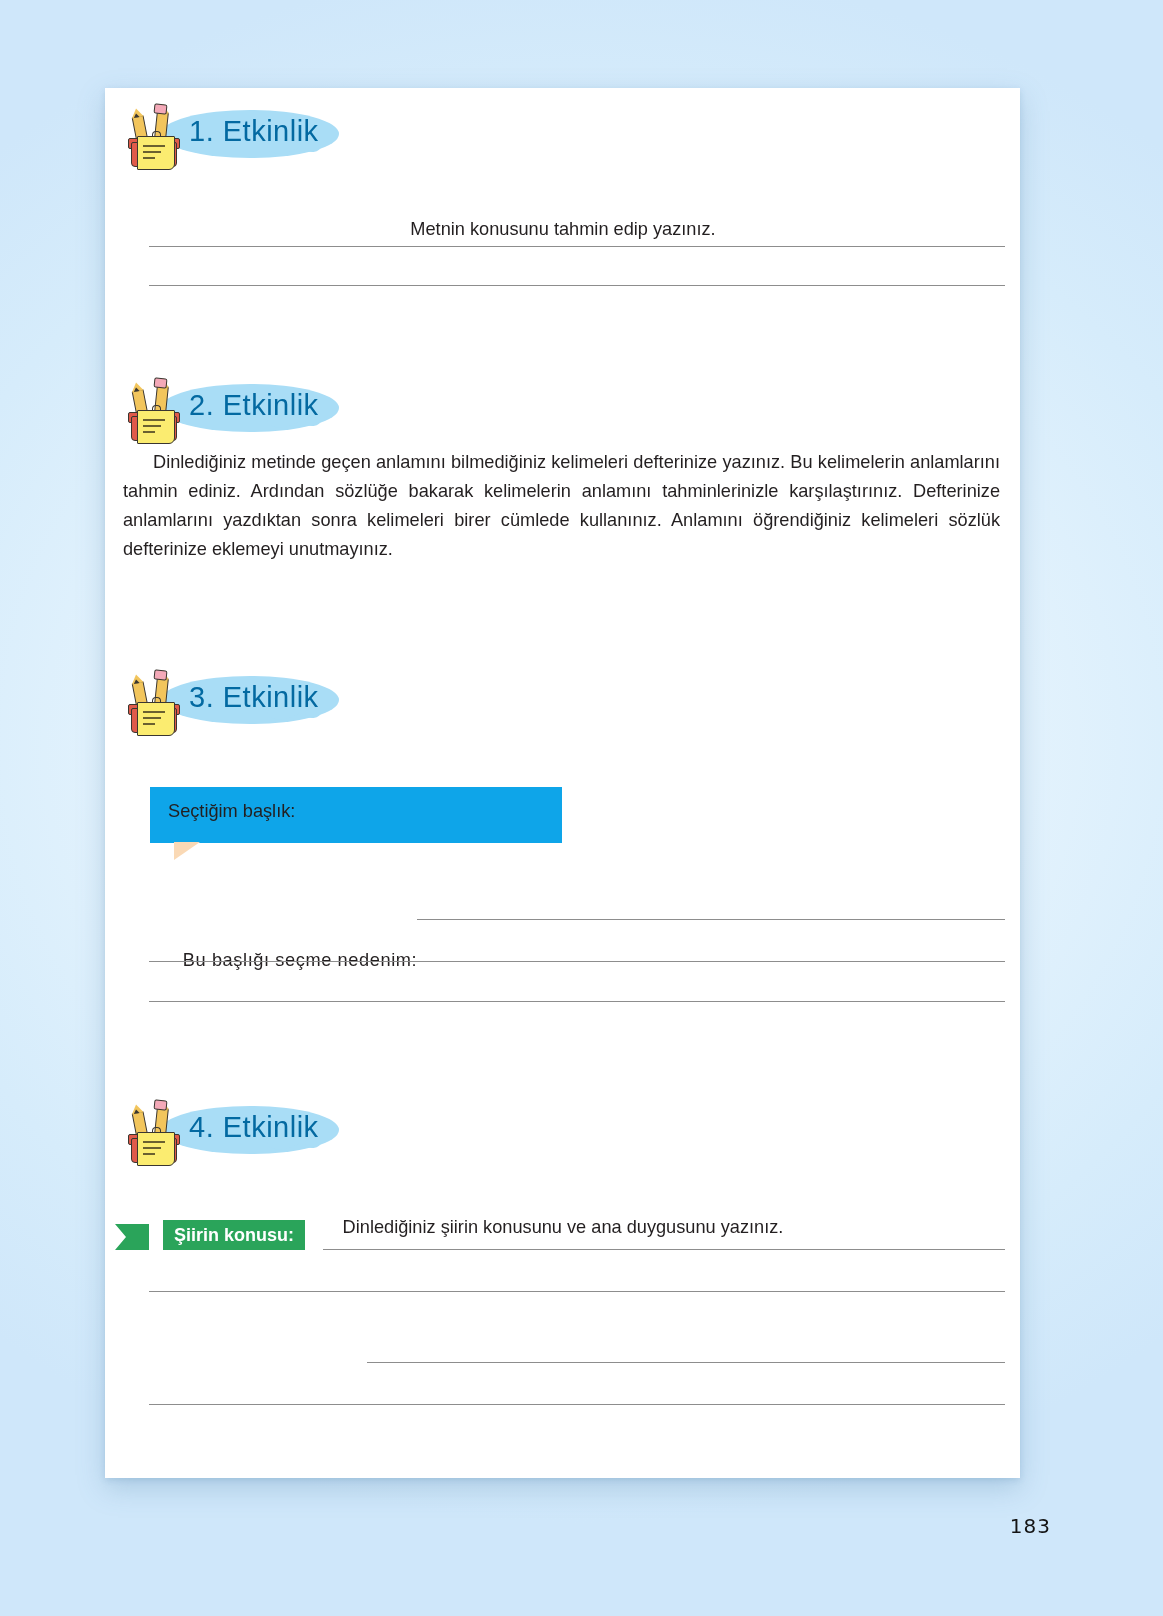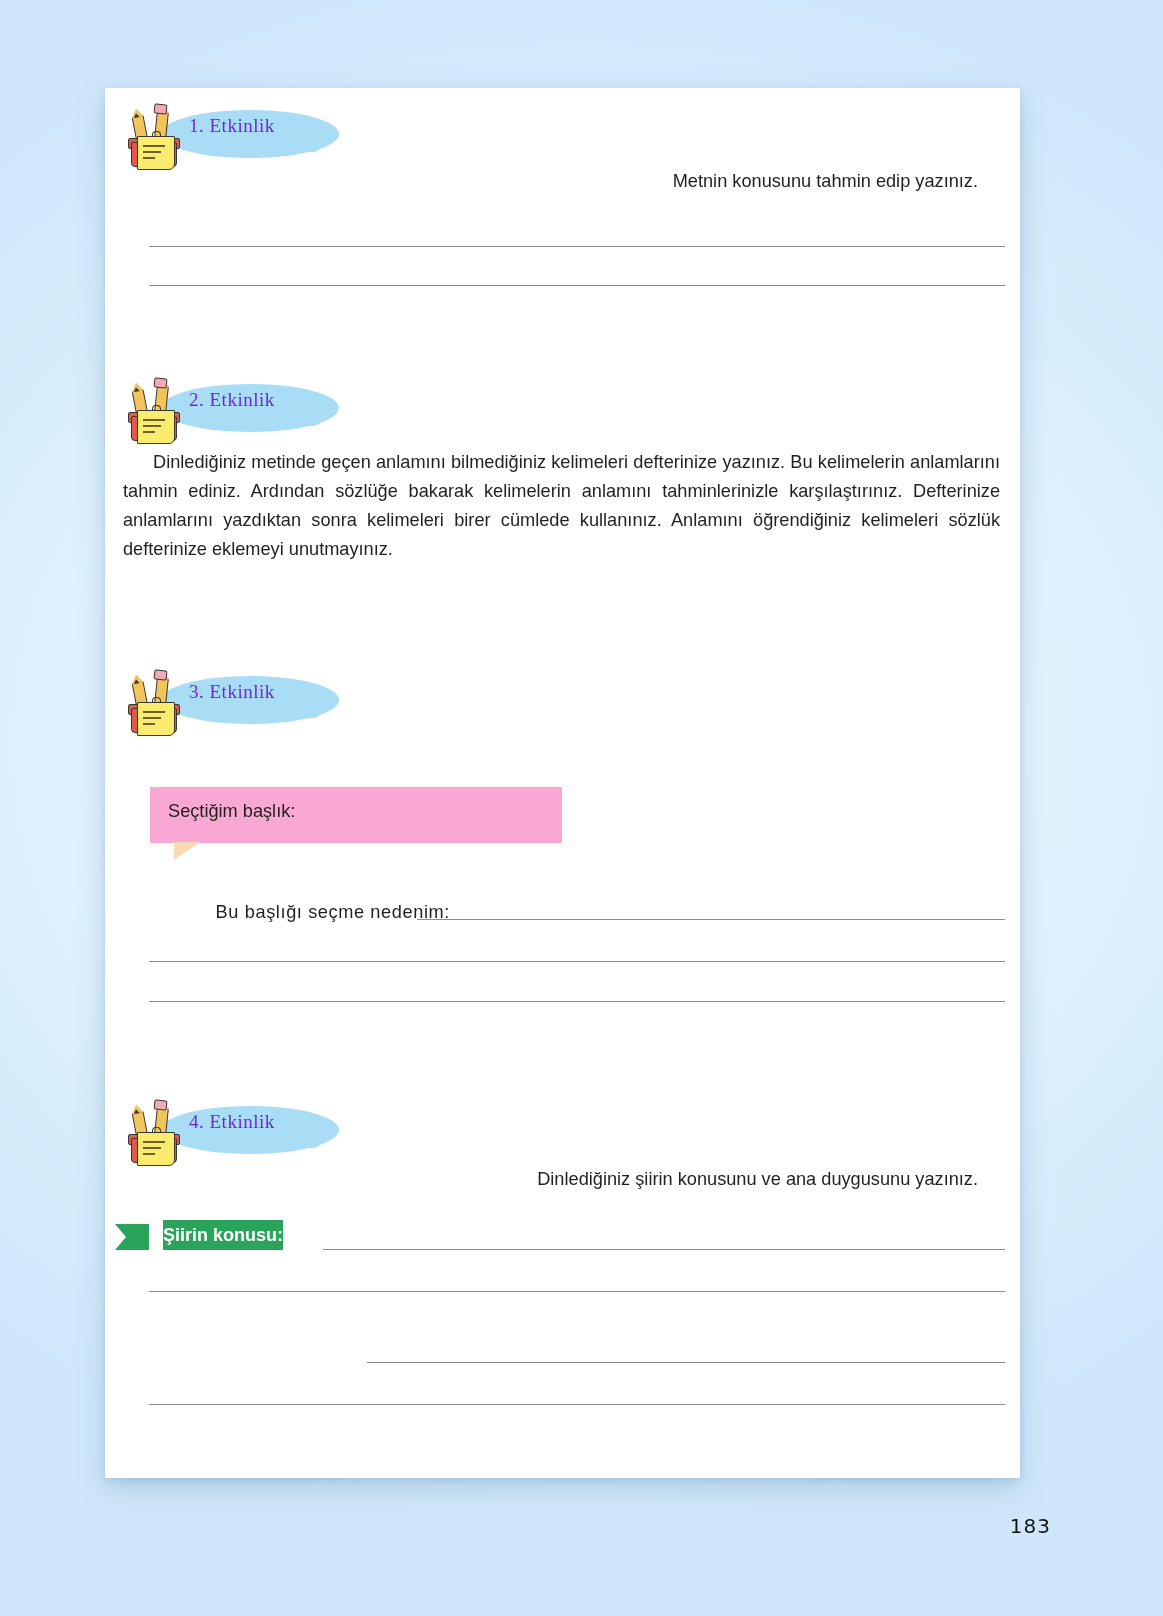--- a/index.html
+++ b/index.html
@@ -38,22 +38,22 @@
     width:34px;height:15px;background:#a9ddf6;border-radius:50%;
     transform:rotate(-8deg);
   }
   .act .blob3{
     position:absolute;left:188px;top:40px;
     width:16px;height:10px;background:#a9ddf6;border-radius:50%;
     transform:rotate(-8deg);
   }
   .act .label{
     position:absolute;left:72px;top:13px;
-    font-family:Liberation Serif, serif;
-    font-size:19px;color:#6d28d9;letter-spacing:.5px;
+    font-family:Liberation Sans, sans-serif;
+    font-size:29px;color:#0369a1;letter-spacing:.5px;
     white-space:nowrap;
   }
   
   .cup-icon{position:absolute;left:6px;top:0;width:64px;height:66px;}
   .cup-icon .pencil{position:absolute;width:10px;height:34px;background:#f2c55c;border:1.4px solid #3a3630;border-radius:1px;}
   .cup-icon .pencil .tip{position:absolute;left:-1.4px;top:-9px;width:0;height:0;border-left:6.4px solid transparent;border-right:6.4px solid transparent;border-bottom:9px solid #f2c55c;}
   .cup-icon .pencil .tip:after{content:"";position:absolute;left:-3.2px;top:5px;width:0;height:0;border-left:3.2px solid transparent;border-right:3.2px solid transparent;border-bottom:4px solid #3a3630;}
   .cup-icon .p1{left:12px;top:14px;transform:rotate(-11deg);}
   .cup-icon .p2{left:32px;top:10px;transform:rotate(6deg);}
   .cup-icon .eraser{position:absolute;left:31px;top:2px;width:11px;height:8px;background:#f4a9b8;border:1.4px solid #3a3630;border-radius:2px;transform:rotate(6deg);}
@@ -63,29 +63,29 @@
   .cup-icon .note i{position:absolute;left:5px;height:1.6px;background:#6a6030;display:block;}
   .cup-icon .clip{position:absolute;left:29px;top:29px;width:7px;height:9px;border:1.6px solid #3a3630;border-bottom:none;border-radius:4px 4px 0 0;background:transparent;}
 
   
   .para{
     position:absolute;
     font-family:"Liberation Sans", sans-serif;
     font-size:18.2px;color:#231f20;line-height:29px;
     text-align:justify;
   }
-  .para.nojust{text-align:right;}
+  .para.nojust{text-align:center;margin-top:48px;}
 
   
   .rule{position:absolute;height:1px;background:#8d8d8d;}
 
   
   .bubble{
     position:absolute;
-    background:#f9a8d4;
+    background:#0ea5e9;
   }
   .bubble .btext{
     position:absolute;left:18px;top:14px;
     font-size:18.2px;color:#231f20;
     font-family:"Liberation Sans", sans-serif;
   }
   .bubble .tail{
     position:absolute;left:24px;bottom:-17px;
     width:0;height:0;
     border-left:0 solid transparent;
@@ -97,21 +97,21 @@
   .ribbon{position:absolute;height:30px;}
   .ribbon .flag{
     position:absolute;left:0;top:4px;width:34px;height:26px;
     background:#2aa45a;
     clip-path:polygon(0 0, 100% 0, 100% 100%, 0 100%, 11px 50%);
   }
   .ribbon .body{
     position:absolute;left:48px;top:0;height:30px;
     background:#2aa45a;
     display:flex;align-items:center;
-    padding:0 0;
+    padding:0 11px;
     box-sizing:border-box;
   }
   .ribbon .body span{
     color:#ffffff;font-weight:bold;font-size:18px;
     font-family:"Liberation Sans", sans-serif;white-space:nowrap;
   }
 
   
   .pageno{
     position:absolute;right:112px;bottom:78px;

